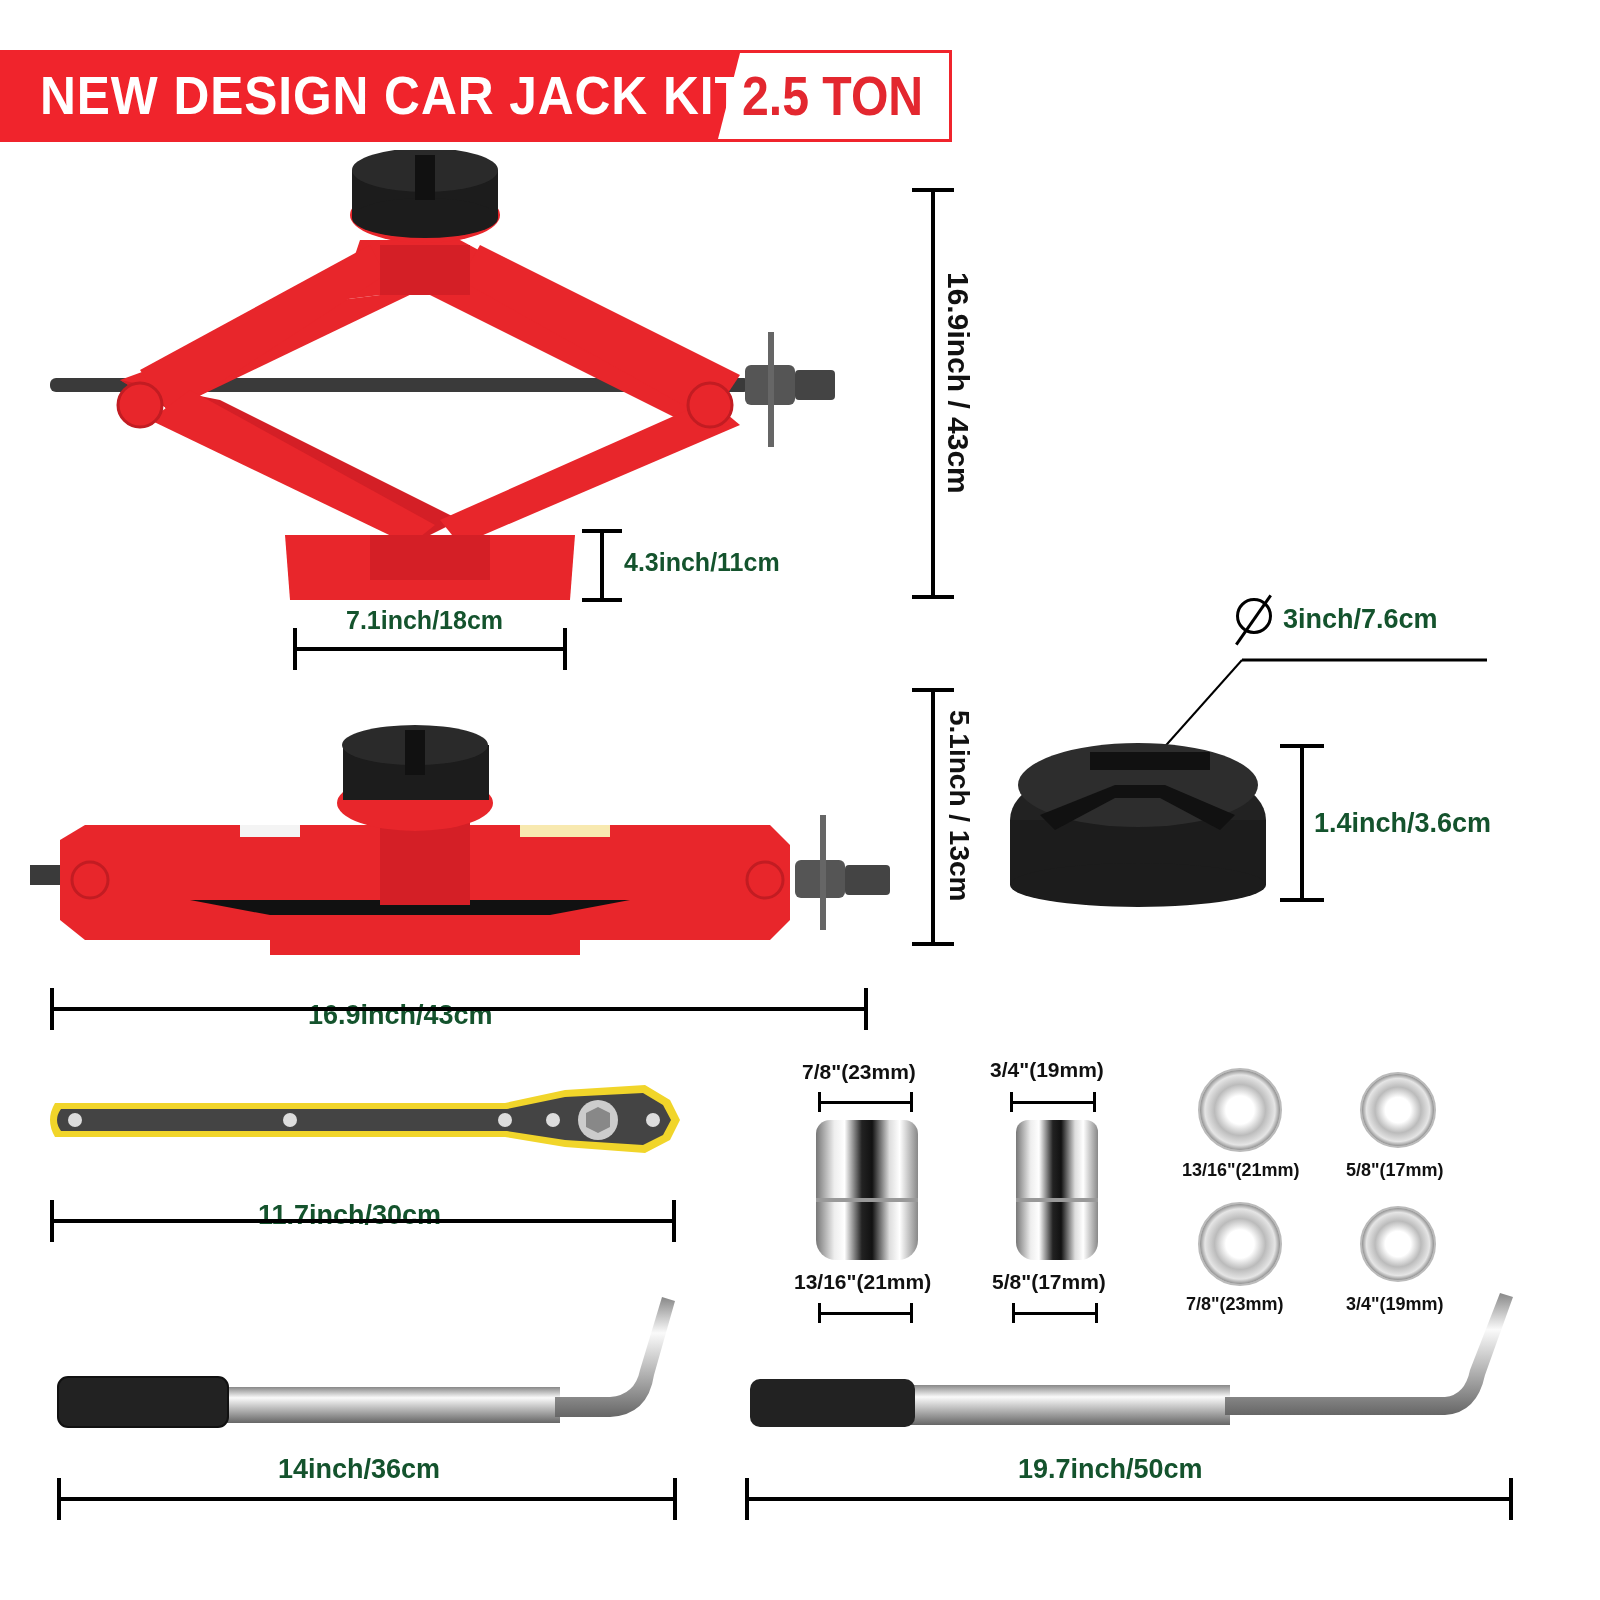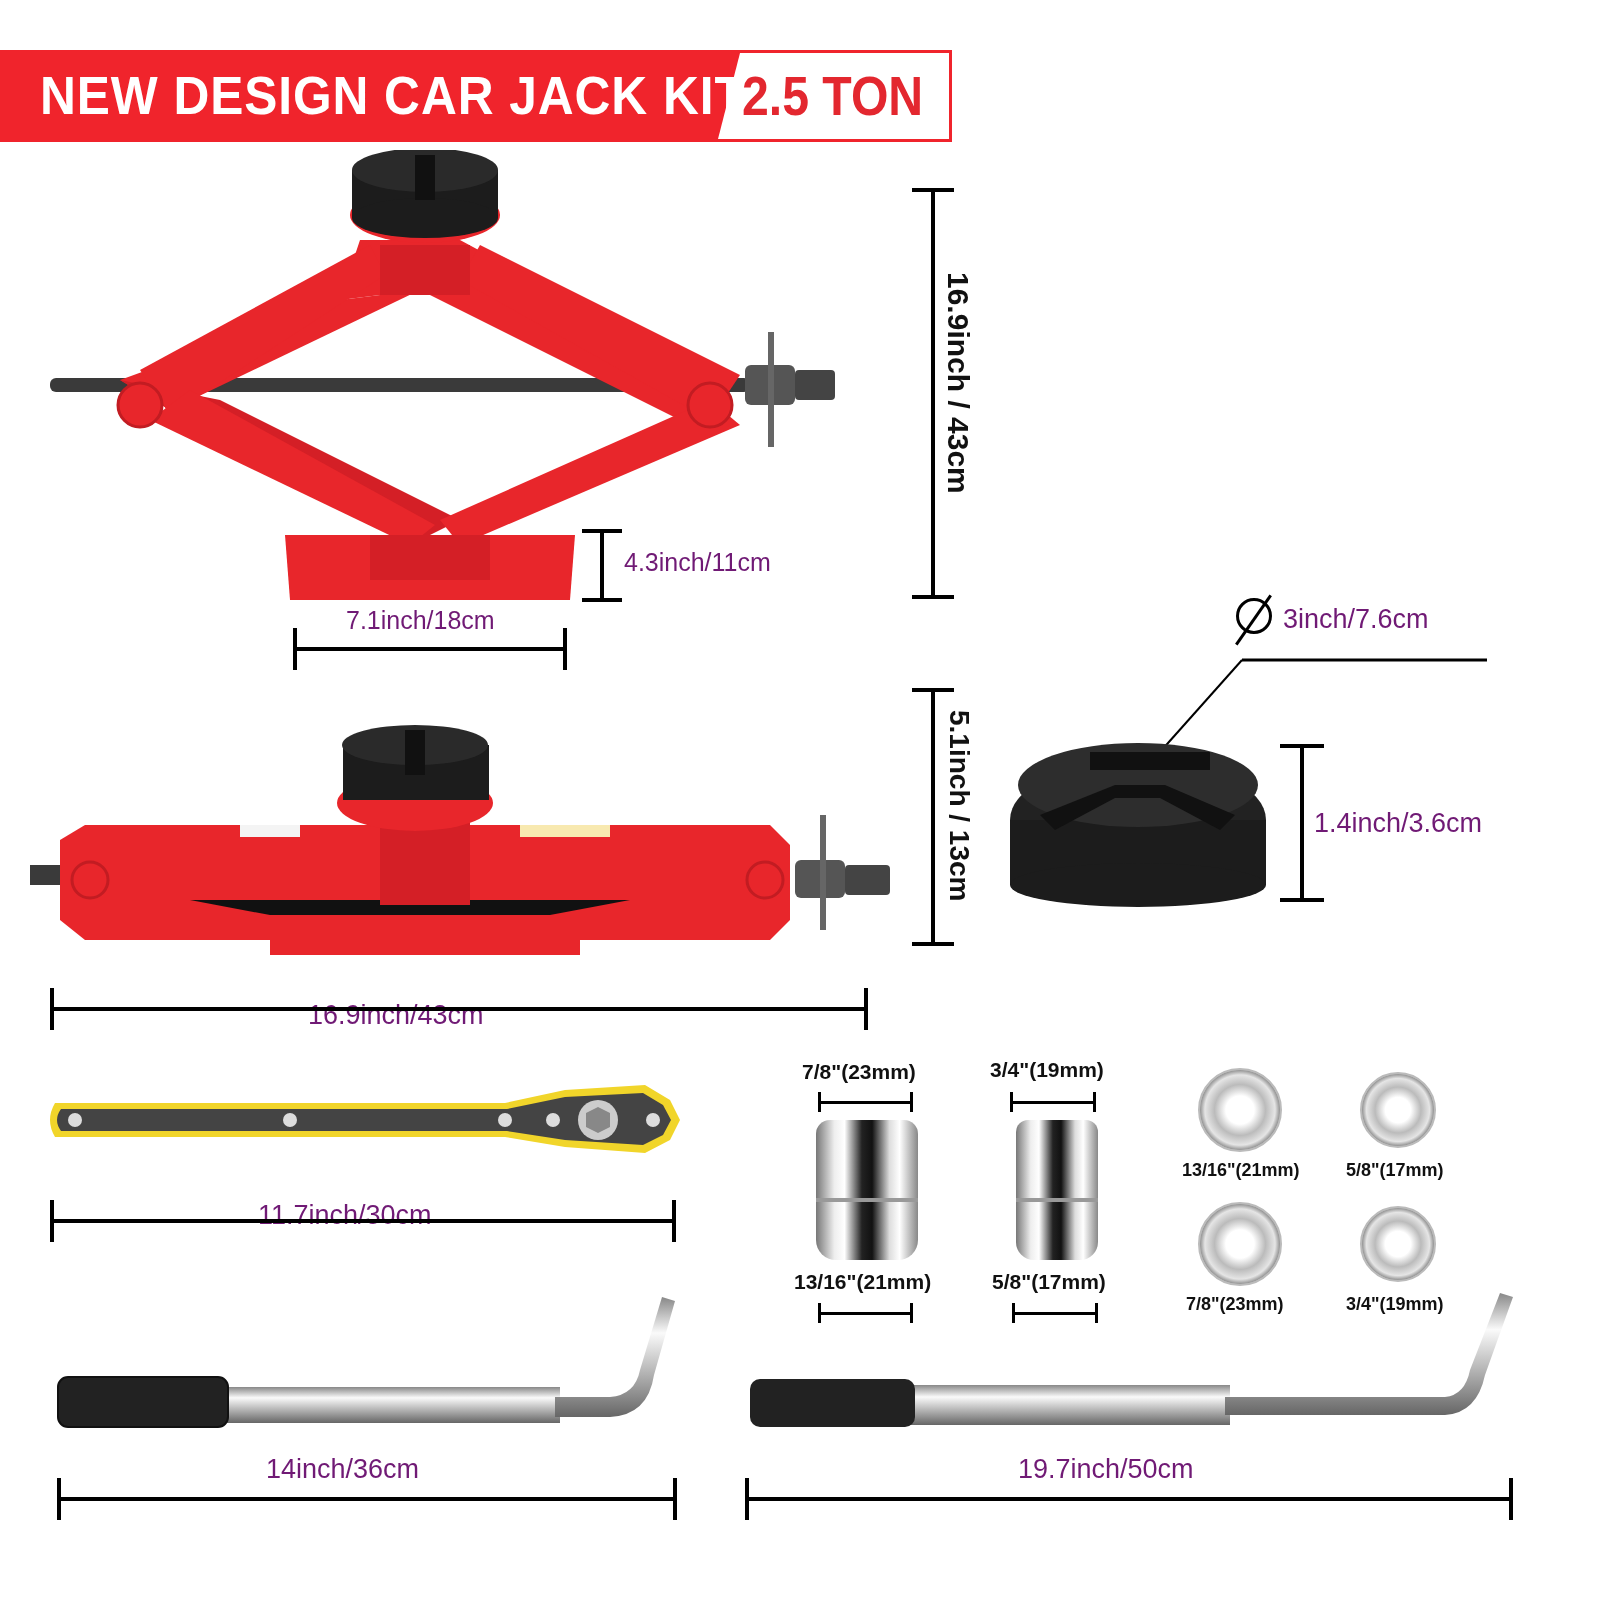--- a/index.html
+++ b/index.html
@@ -6,21 +6,21 @@
   body { width:1600px; height:1600px; position:relative; overflow:hidden;
          font-family:"Liberation Sans", sans-serif; color:#111; }
   .abs { position:absolute; }
   .banner { left:0; top:50px; width:952px; height:92px; background:#f0242c; }
   .banner-title { left:40px; top:64px; font-size:54px; font-weight:bold; color:#fff;
                   letter-spacing:1px; transform:scaleX(0.92); transform-origin:left; white-space:nowrap; }
   .banner-white { left:718px; top:53px; width:231px; height:86px; background:#fff;
                   clip-path:polygon(22px 0,100% 0,100% 100%,0 100%); }
   .banner-ton { left:742px; top:63px; font-size:56px; font-weight:bold; color:#e3272f;
                 transform:scaleX(0.86); transform-origin:left; white-space:nowrap; }
-  .dim { font-weight:normal; font-size:27px; color:#701a75; white-space:nowrap; }
+  .dim { font-weight:bold; font-size:27px; color:#14532d; white-space:nowrap; }
   .dim-sm { font-weight:bold; font-size:21px; color:#111; white-space:nowrap; }
   .dim-xs { font-weight:bold; font-size:18px; color:#111; white-space:nowrap; }
   .hline { height:4px; background:#000; }
   .vline { width:4px; background:#000; }
   .tick-v { width:4px; background:#000; }
   .tick-h { height:4px; background:#000; }
   .vert-text { transform:rotate(90deg); transform-origin:left top; font-weight:bold; font-size:30px; white-space:nowrap; }
 </style>
 </head>
 <body>
@@ -184,21 +184,21 @@
         <stop offset="0.3" stop-color="#fafafa"></stop>
       <stop offset="0.6" stop-color="#bbb"></stop>
         <stop offset="1" stop-color="#666"></stop>
     </linearGradient>
   </defs>
   <rect x="170" y="102" width="340" height="36" fill="url(#chrome)"></rect>
   <path d="M505,112 L560,112 Q585,110 590,85 L612,12 L625,16 L604,90 Q598,130 560,132 L505,132 Z" fill="url(#chrome)"></path>
   <rect x="8" y="92" width="170" height="50" rx="10" fill="#222"></rect>
   <rect x="8" y="92" width="170" height="50" rx="10" fill="none" stroke="#111" stroke-width="2"></rect>
 </svg>
-<div class="abs dim" style="left:266px;top:1454px">14inch/36cm</div>
+<div class="abs dim" style="left:278px;top:1454px">14inch/36cm</div>
 <div class="abs tick-v" style="left:57px;top:1478px;height:42px"></div>
 <div class="abs hline" style="left:57px;top:1497px;width:620px"></div>
 <div class="abs tick-v" style="left:673px;top:1478px;height:42px"></div>
 
 <svg class="abs" style="left:745px;top:1285px" width="780" height="150">
   <defs>
     <linearGradient id="chrome2" x1="0" y1="0" x2="0" y2="1">
       <stop offset="0" stop-color="#888"></stop>
         <stop offset="0.3" stop-color="#fafafa"></stop>
       <stop offset="0.6" stop-color="#bbb"></stop>

